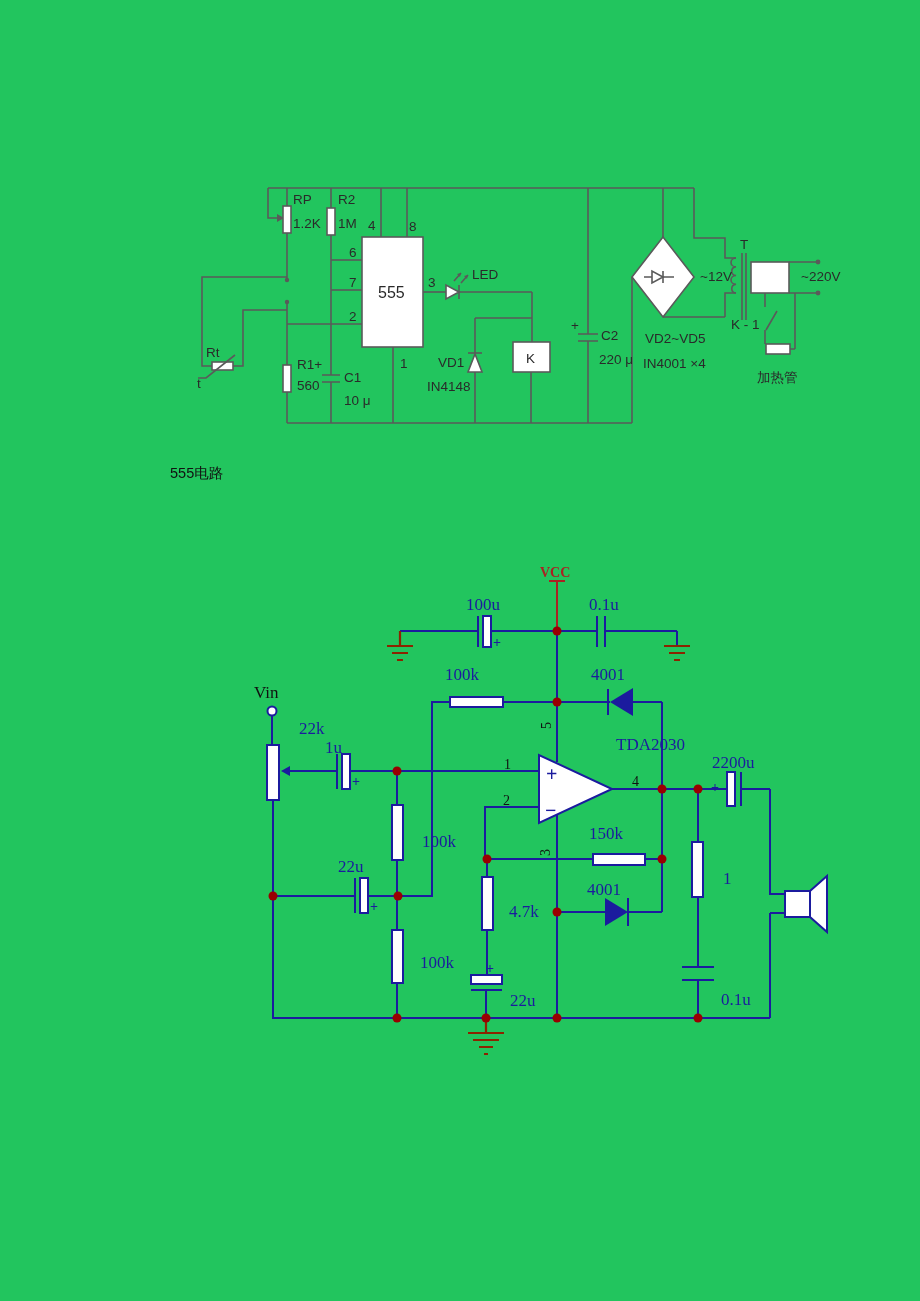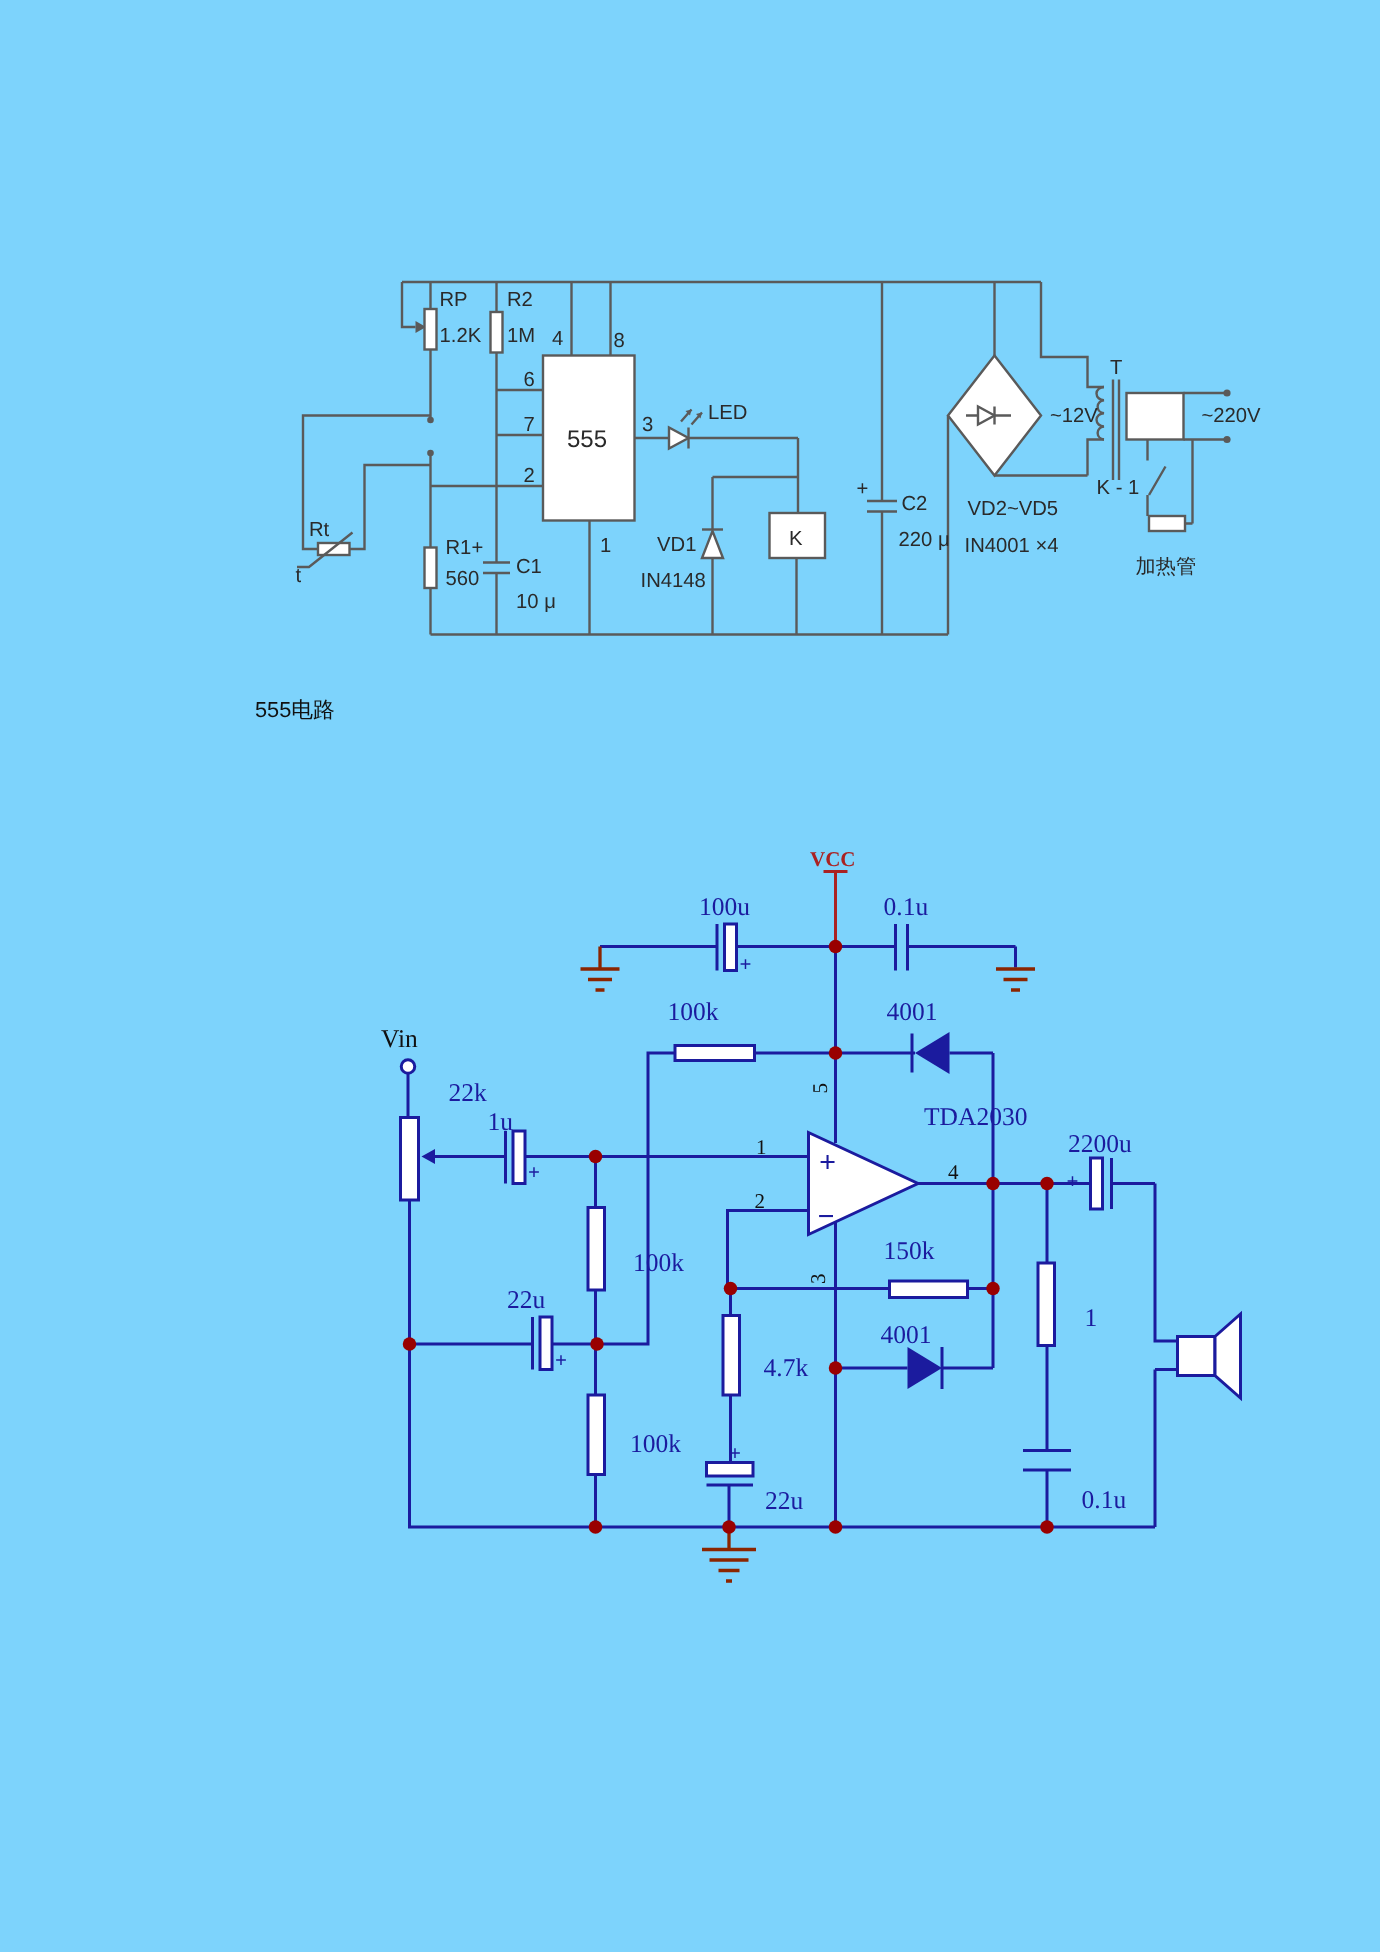--- a/index.html
+++ b/index.html
@@ -1,16 +1,16 @@
 <!DOCTYPE html>
 <html><head>
 <meta charset="utf-8">
 <style>
   html,body{margin:0;padding:0;background:#fff;}
-  .page{position:relative;width:920px;height:1301px;background:#7dd3fc;overflow:hidden;
+  .page{position:relative;width:920px;height:1301px;background:#22c55e;overflow:hidden;
         font-family:"Liberation Sans", sans-serif;}
   svg{position:absolute;left:0;top:0;}
   .t1-wire{stroke:#5a5a5a;stroke-width:1.6;fill:none;}
   .t1-comp{stroke:#5a5a5a;stroke-width:1.6;fill:#ffffff;}
   .t1-fill{fill:#5a5a5a;stroke:none;}
   .t1-txt{fill:#2a2a2a;font-family:"Liberation Sans",sans-serif;font-size:13.5px;}
   .t1-big{font-size:16px;}
   .b-wire{stroke:#1b1b9e;stroke-width:2;fill:none;}
   .b-comp{stroke:#1b1b9e;stroke-width:2;fill:#ffffff;}
   .b-fill{fill:#1b1b9e;stroke:none;}

